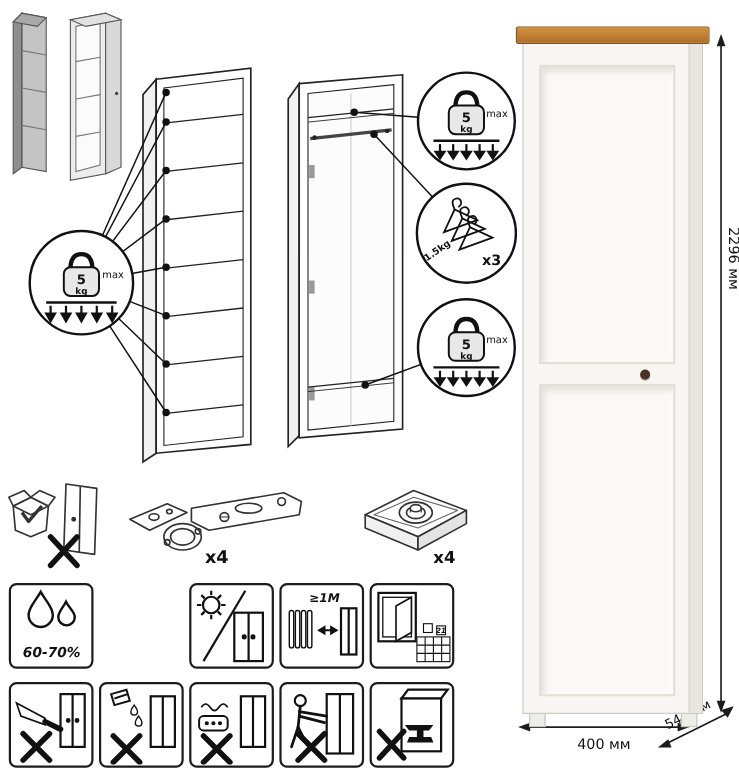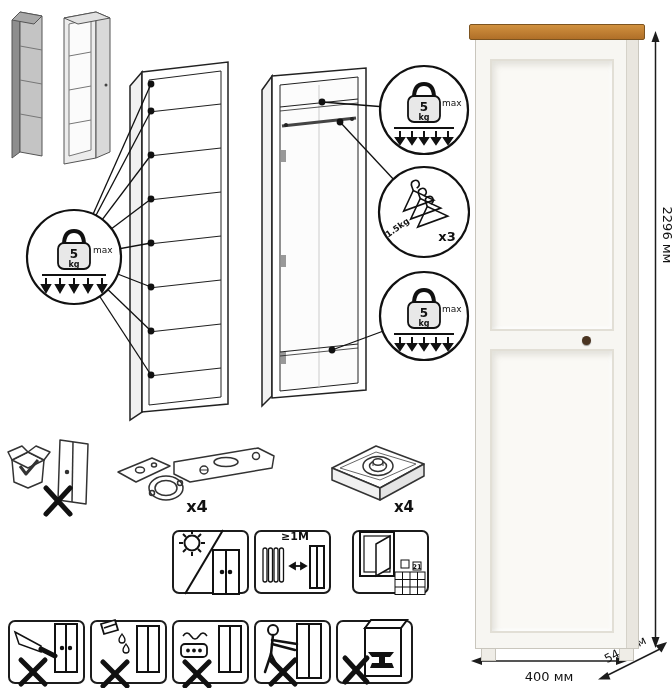--- a/index.html
+++ b/index.html
@@ -4,23 +4,23 @@
 <style>
   * { margin:0; padding:0; box-sizing:border-box; }
   html,body { background:#fff; }
   body { font-family:"DejaVu Sans", sans-serif; }
   #canvas { position:relative; width:672px; height:700px; background:#fff; overflow:hidden; }
   .abs { position:absolute; }
   svg text { font-family:"DejaVu Sans", sans-serif; fill:#111; }
 
   
   .iconbox {
-    position:absolute; width:77px; height:64px;
+    position:absolute; width:77px; height:78px;
     border:2px solid var(--line,#1c1c1c); border-radius:7px; background:#fff;
-    display:flex; align-items:center; justify-content:center;
+    display:flex; align-items:center; justify-content:center;font-style:italic;
   }
 
   
   #wood-top { left:469px; top:24px; width:176px; height:16px;
     background:linear-gradient(180deg, var(--wood-light,#d1913f) 0%, var(--wood,#b06f28) 100%);
     border:1px solid #7d5420; border-radius:2px; z-index:3; }
   #wr-body { left:475px; top:39px; width:164px; height:610px;
     background:var(--body,#f7f6f2); border:1px solid #c9c6bd; z-index:2; }
   #wr-side { position:absolute; right:0; top:0; width:12px; height:100%;
     background:#e9e6df; border-left:1px solid #d5d2c9; }
@@ -254,20 +254,29 @@
       <polygon points="62,58 106,34 106,46 62,70" fill="#e4e4e4"></polygon>
       <ellipse cx="60" cy="36" rx="15" ry="9.5"></ellipse>
       <ellipse cx="60" cy="36" rx="8.5" ry="5.5" fill="none"></ellipse>
       <ellipse cx="60" cy="32" rx="5" ry="3.2"></ellipse>
       <line x1="55" y1="32" x2="55" y2="36" stroke-width="1"></line>
       <line x1="65" y1="32" x2="65" y2="36" stroke-width="1"></line>
     </g>
     <text x="86" y="82" font-size="15" font-weight="bold" text-anchor="middle">x4</text>
   </svg>
 
+  <div class="iconbox" style="left:8px;top:530px;">
+    <svg width="72" height="72" viewBox="0 0 72 72">
+      <g stroke="#111" stroke-width="2.2" fill="#fff">
+        <path d="M26,5 C21,14 15,19 15,26 a11,11 0 0 0 22,0 C37,19 31,14 26,5 Z"></path>
+        <path d="M49,14 C46,20 42,23 42,28 a7.5,7.5 0 0 0 15,0 C57,23 52,20 49,14 Z"></path>
+      </g>
+      <text x="36" y="64" font-size="12.5" font-weight="bold" text-anchor="middle">60-70%</text>
+    </svg>
+  </div>
 
 
   <div class="iconbox" style="left:172px;top:530px;">
     <svg width="72" height="72" viewBox="0 0 72 72">
       <g stroke="#111" stroke-width="2" fill="#fff">
         <circle cx="17" cy="17" r="7.5"></circle>
         <line x1="17" y1="4" x2="17" y2="8"></line>
           <line x1="17" y1="26" x2="17" y2="30"></line>
         <line x1="4" y1="17" x2="8" y2="17"></line>
           <line x1="26" y1="17" x2="30" y2="17"></line>
@@ -300,21 +309,21 @@
         <polygon points="33,40 38,37 38,43"></polygon>
         <polygon points="49,40 44,37 44,43"></polygon>
       </g>
       <g stroke="#111" stroke-width="2" fill="#fff">
         <rect x="53" y="20" width="14" height="42"></rect>
         <line x1="60" y1="20" x2="60" y2="62"></line>
       </g>
     </svg>
   </div>
 
-  <div class="iconbox" style="left:352px;top:530px;">
+  <div class="iconbox" style="left:336px;top:530px;">
     <svg width="72" height="72" viewBox="0 0 72 72">
       <g stroke="#111" stroke-width="2" fill="#fff">
         <rect x="5" y="6" width="34" height="44"></rect>
         <rect x="9" y="10" width="26" height="36" stroke-width="1.2"></rect>
         <polygon points="35,10 21,18 21,50 35,42" stroke-width="1.5"></polygon>
       </g>
       <g stroke="#111" stroke-width="1" fill="#fff">
         <rect x="46" y="34" width="8" height="8"></rect>
         <rect x="58" y="36" width="8" height="8"></rect>
         <rect x="40" y="46" width="30" height="22.5"></rect>

